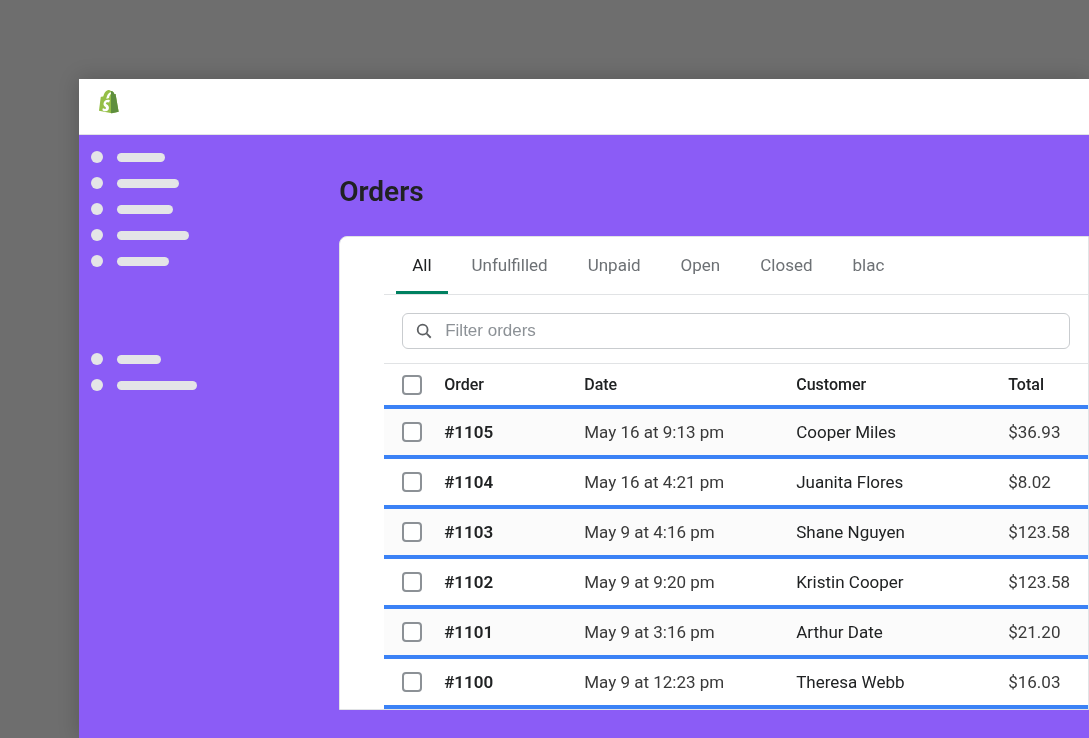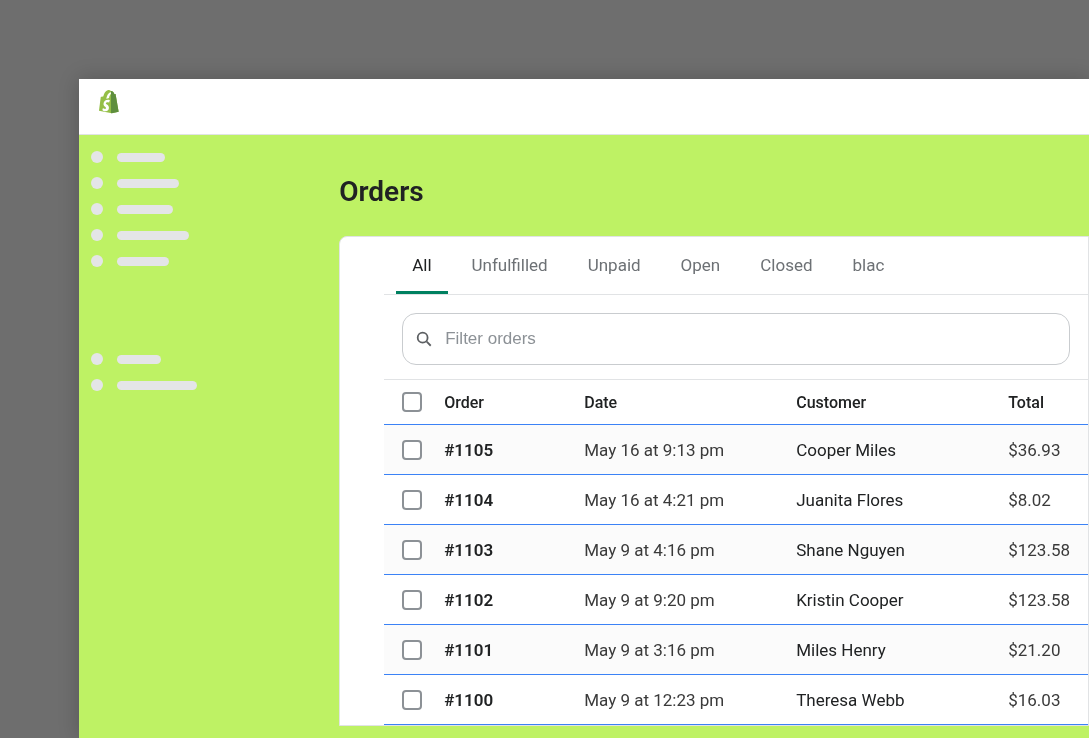--- a/index.html
+++ b/index.html
@@ -10,21 +10,21 @@
       height: 738px;
       overflow: hidden;
       position: relative;
     }
     .app-window {
       position: absolute;
       top: 79px;
       left: 79px;
       right: 0;
       bottom: 0;
-      background: #bef264;
+      background: #8b5cf6;
       box-shadow: 0 0 20px rgba(0,0,0,0.2);
     }
     .topbar {
       height: 56px;
       background: #ffffff;
       display: flex;
       align-items: center;
       padding-left: 16px;
       border-bottom: 1px solid #e1e3e5;
     }
@@ -94,23 +94,23 @@
       color: #202223;
       border-bottom-color: #008060;
     }
     .filter-row {
       padding: 18px 18px 14px 18px;
     }
     .filter-input-wrap {
       display: flex;
       align-items: center;
       border: 1px solid #c9cccf;
-      border-radius: 14px;
+      border-radius: 6px;
       padding: 10px 12px;
-      height: 52px;
+      height: 36px;
     }
     .search-icon {
       width: 18px;
       height: 18px;
       margin-right: 12px;
       color: #5c5f62;
     }
     .filter-input {
       border: none;
       outline: none;
@@ -119,21 +119,21 @@
       flex: 1;
       background: transparent;
     }
     .filter-input::placeholder { color: #8c9196; }
     .table {
       width: 100%;
     }
     .thead-row, .tbody-row {
       display: flex;
       align-items: center;
-      border-bottom: 1px solid #3b82f6;
+      border-bottom: 4px solid #3b82f6;
       padding: 0 18px;
     }
     .thead-row {
       height: 46px;
       border-top: 1px solid #e1e3e5;
       font-size: 16px;
       color: #202223;
       font-weight: 500;
     }
     .tbody-row {
@@ -283,21 +283,21 @@
                 <div class="col-date">May 9 at 9:20 pm</div>
                 <div class="col-customer">Kristin Cooper</div>
                 <div class="col-total">$123.58</div>
               </div>
               <div class="tbody-row">
                 <div class="col-check">
                   <div class="checkbox"></div>
                 </div>
                 <div class="col-order">#1101</div>
                 <div class="col-date">May 9 at 3:16 pm</div>
-                <div class="col-customer">Miles Henry</div>
+                <div class="col-customer">Arthur Date</div>
                 <div class="col-total">$21.20</div>
               </div>
               <div class="tbody-row">
                 <div class="col-check">
                   <div class="checkbox"></div>
                 </div>
                 <div class="col-order">#1100</div>
                 <div class="col-date">May 9 at 12:23 pm</div>
                 <div class="col-customer">Theresa Webb</div>
                 <div class="col-total">$16.03</div>

